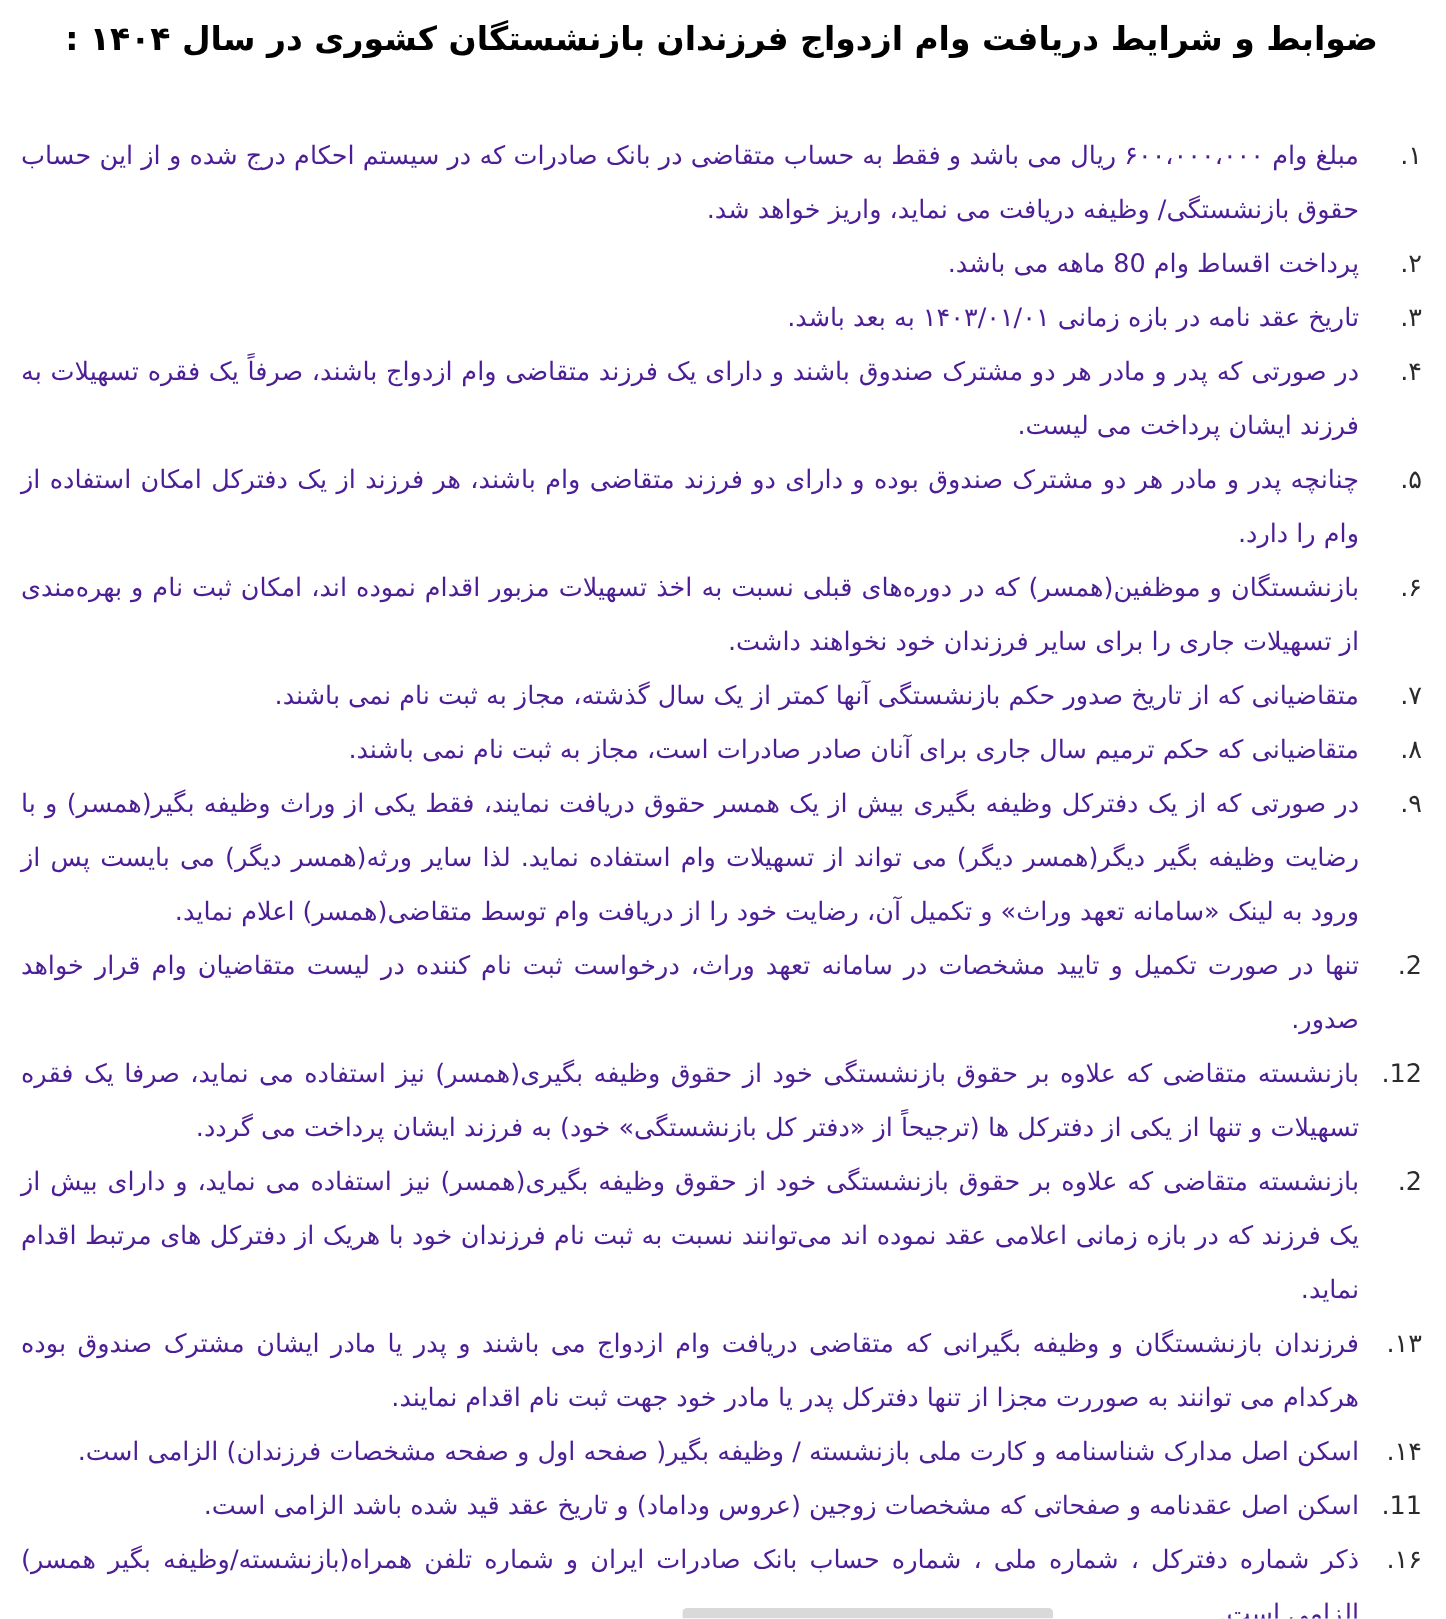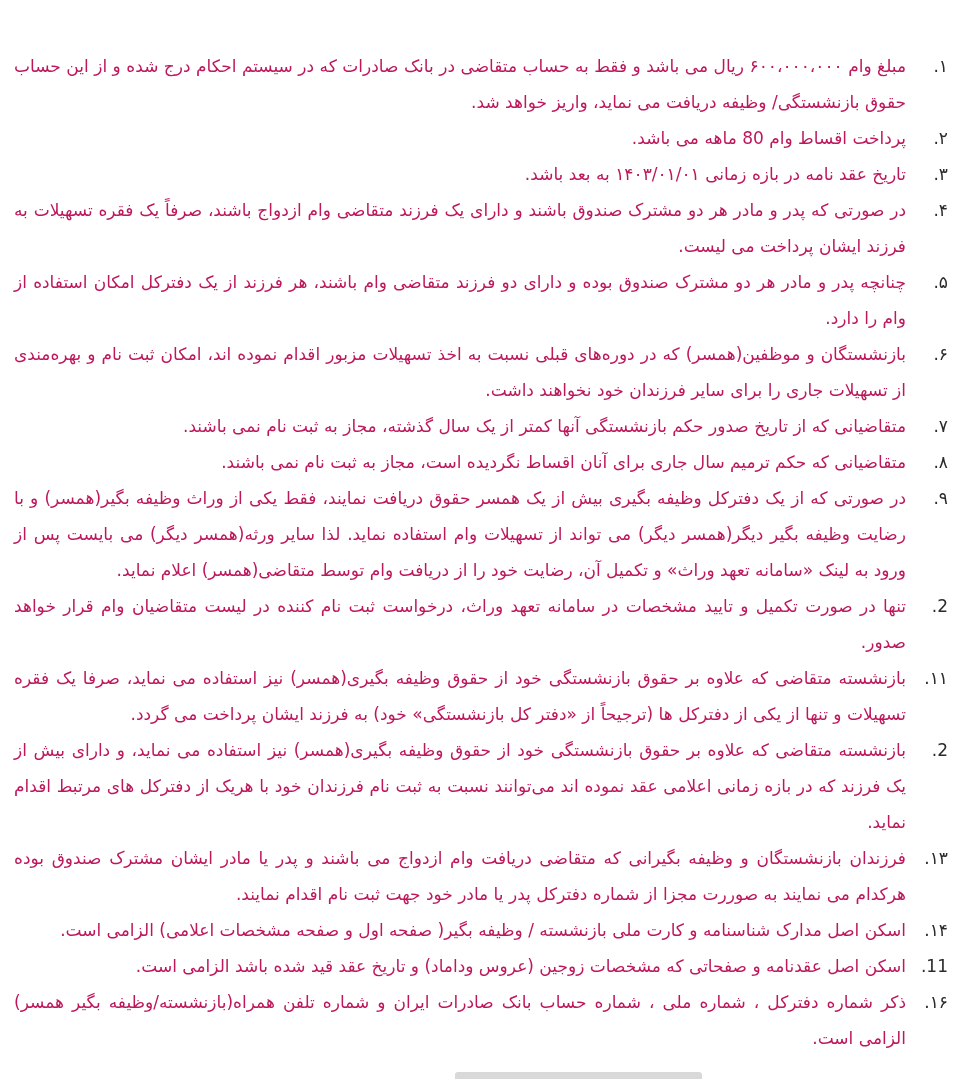--- a/index.html
+++ b/index.html
@@ -50,36 +50,37 @@
     white-space: nowrap;
     color: #2b2b2b;
   }
   .term-gap {
     flex: 0 0 12px;
   }
   .term-text {
     flex: 1 1 auto;
     direction: rtl;
     text-align: justify;
-    color: #be185d;
+    color: #4c1d95;
   }
   .cutoff-bar {
     position: absolute;
     left: 455px;
     bottom: 0;
     width: 247px;
     height: 7px;
     background: #d9d9d9;
     border-radius: 3px 3px 0 0;
   }
 </style>
 </head>
 <body>
 
 <div class="page">
+  <h1 class="doc-title">ضوابط و شرایط دریافت وام ازدواج فرزندان بازنشستگان کشوری در سال ۱۴۰۴ :</h1>
 
   <div class="terms-list">
   <div class="term-item">
     <span class="term-number">۱.</span>
     <span class="term-gap"></span>
     <span class="term-text">مبلغ وام ۶۰۰،۰۰۰،۰۰۰ ریال می باشد و فقط به حساب متقاضی در بانک صادرات که در سیستم احکام درج شده و از این حساب حقوق بازنشستگی/ وظیفه دریافت می نماید، واریز خواهد شد.</span>
   </div>
 
   <div class="term-item">
     <span class="term-number">۲.</span>
@@ -113,57 +114,57 @@
 
   <div class="term-item">
     <span class="term-number">۷.</span>
     <span class="term-gap"></span>
     <span class="term-text">متقاضیانی که از تاریخ صدور حکم بازنشستگی آنها کمتر از یک سال گذشته، مجاز به ثبت نام نمی باشند.</span>
   </div>
 
   <div class="term-item">
     <span class="term-number">۸.</span>
     <span class="term-gap"></span>
-    <span class="term-text">متقاضیانی که حکم ترمیم سال جاری برای آنان اقساط نگردیده است، مجاز به ثبت نام نمی باشند.</span>
+    <span class="term-text">متقاضیانی که حکم ترمیم سال جاری برای آنان صادر صادرات است، مجاز به ثبت نام نمی باشند.</span>
   </div>
 
   <div class="term-item">
     <span class="term-number">۹.</span>
     <span class="term-gap"></span>
     <span class="term-text">در صورتی که از یک دفترکل وظیفه بگیری بیش از یک همسر حقوق دریافت نمایند، فقط یکی از وراث وظیفه بگیر(همسر) و با رضایت وظیفه بگیر دیگر(همسر دیگر) می تواند از تسهیلات وام استفاده نماید. لذا سایر ورثه(همسر دیگر) می بایست پس از ورود به لینک «سامانه تعهد وراث» و تکمیل آن، رضایت خود را از دریافت وام توسط متقاضی(همسر) اعلام نماید.</span>
   </div>
 
   <div class="term-item">
     <span class="term-number">2.</span>
     <span class="term-gap"></span>
     <span class="term-text">تنها در صورت تکمیل و تایید مشخصات در سامانه تعهد وراث، درخواست ثبت نام کننده در لیست متقاضیان وام قرار خواهد صدور.</span>
   </div>
 
   <div class="term-item">
-    <span class="term-number">۱۱.</span>
+    <span class="term-number">12.</span>
     <span class="term-gap"></span>
     <span class="term-text">بازنشسته متقاضی که علاوه بر حقوق بازنشستگی خود از حقوق وظیفه بگیری(همسر) نیز استفاده می نماید، صرفا یک فقره تسهیلات و تنها از یکی از دفترکل ها (ترجیحاً از «دفتر کل بازنشستگی» خود) به فرزند ایشان پرداخت می گردد.</span>
   </div>
 
   <div class="term-item">
     <span class="term-number">2.</span>
     <span class="term-gap"></span>
     <span class="term-text">بازنشسته متقاضی که علاوه بر حقوق بازنشستگی خود از حقوق وظیفه بگیری(همسر) نیز استفاده می نماید، و دارای بیش از یک فرزند که در بازه زمانی اعلامی عقد نموده اند می‌توانند نسبت به ثبت نام فرزندان خود با هریک از دفترکل های مرتبط اقدام نماید.</span>
   </div>
 
   <div class="term-item">
     <span class="term-number">۱۳.</span>
     <span class="term-gap"></span>
-    <span class="term-text">فرزندان بازنشستگان و وظیفه بگیرانی که متقاضی دریافت وام ازدواج می باشند و پدر یا مادر ایشان مشترک صندوق بوده هرکدام می نمایند به صوررت مجزا از شماره دفترکل پدر یا مادر خود جهت ثبت نام اقدام نمایند.</span>
+    <span class="term-text">فرزندان بازنشستگان و وظیفه بگیرانی که متقاضی دریافت وام ازدواج می باشند و پدر یا مادر ایشان مشترک صندوق بوده هرکدام می توانند به صوررت مجزا از تنها دفترکل پدر یا مادر خود جهت ثبت نام اقدام نمایند.</span>
   </div>
 
   <div class="term-item">
     <span class="term-number">۱۴.</span>
     <span class="term-gap"></span>
-    <span class="term-text">اسکن اصل مدارک شناسنامه و کارت ملی بازنشسته / وظیفه بگیر( صفحه اول و صفحه مشخصات اعلامی) الزامی است.</span>
+    <span class="term-text">اسکن اصل مدارک شناسنامه و کارت ملی بازنشسته / وظیفه بگیر( صفحه اول و صفحه مشخصات فرزندان) الزامی است.</span>
   </div>
 
   <div class="term-item">
     <span class="term-number">11.</span>
     <span class="term-gap"></span>
     <span class="term-text">اسکن اصل عقدنامه و صفحاتی که مشخصات زوجین (عروس وداماد) و تاریخ عقد قید شده باشد الزامی است.</span>
   </div>
 
   <div class="term-item">
     <span class="term-number">۱۶.</span>

